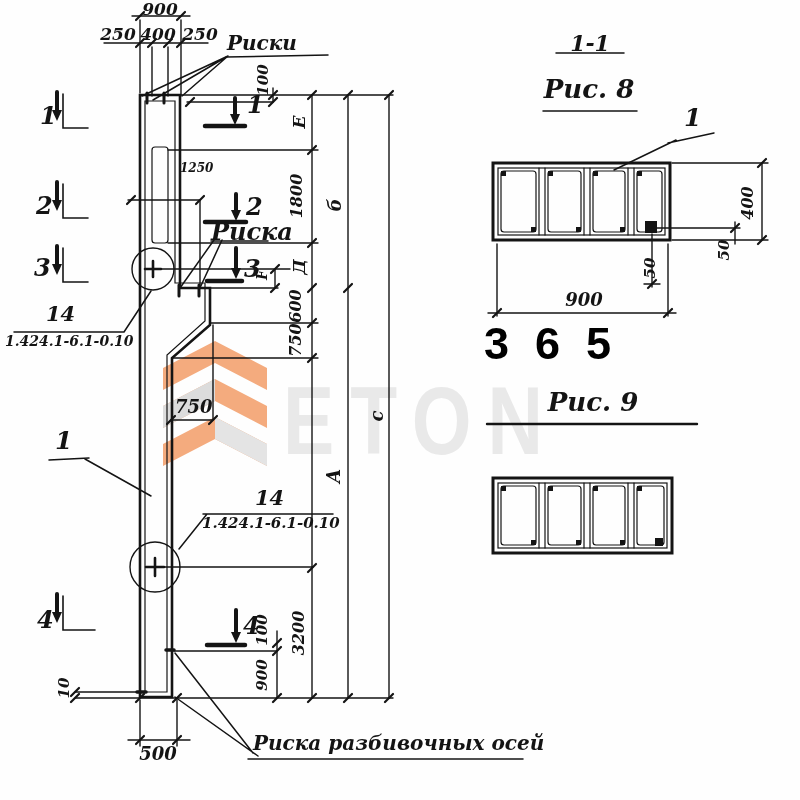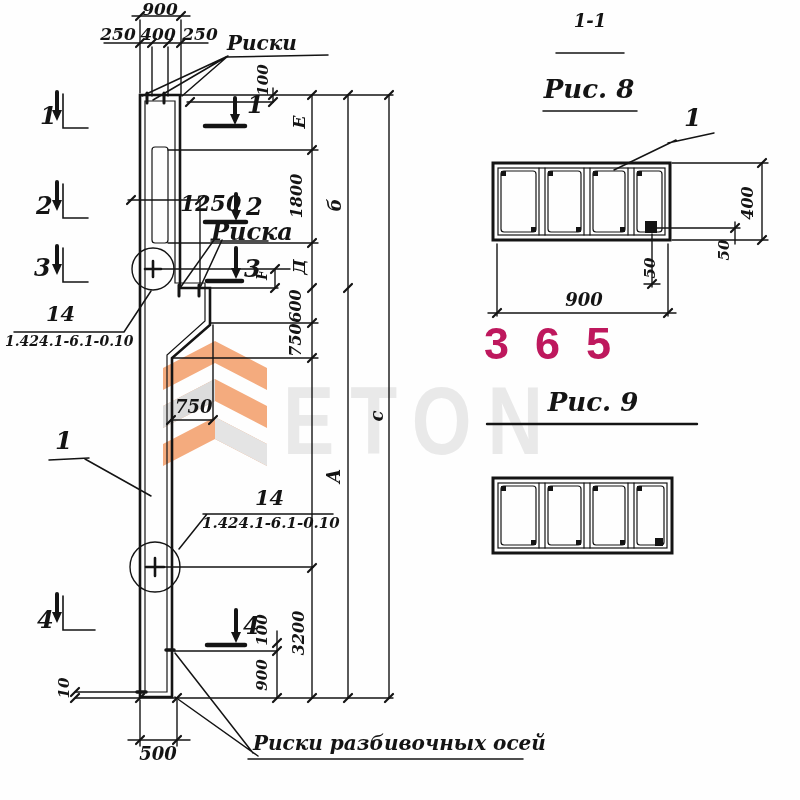--- a/index.html
+++ b/index.html
@@ -2,21 +2,21 @@
 <html><head>
 <meta charset="utf-8">
 <style>
   html,body{margin:0;padding:0;background:#ffffff;}
   #canvas{position:relative;width:800px;height:800px;background:#fefefe;overflow:hidden;
           font-family:"DejaVu Serif",serif;}
   .wm{position:absolute;z-index:1;font-family:"Liberation Sans",sans-serif;}
   #wm-eton{left:283px;top:366px;font-size:96px;font-weight:bold;letter-spacing:20px;
            color:#e9e9e9;transform:scaleX(0.8);transform-origin:left top;}
   #wm-365{left:484px;top:318px;font-size:45px;font-weight:bold;letter-spacing:26px;
-          color:#be185d;}
+          color:#000000;}
   svg.draw{position:absolute;left:0;top:0;z-index:3;}
   .lbl{position:absolute;z-index:5;font-family:"DejaVu Serif",serif;font-style:italic;
        font-weight:700;color:#141414;white-space:nowrap;line-height:1;}
   .ctr{text-align:center;}
   .rot{transform:rotate(-90deg);transform-origin:left bottom;height:20px;line-height:20px;
        text-align:center;}
 </style>
 </head>
 <body>
 
@@ -225,25 +225,25 @@
   <div class="lbl" style="left:40px;top:104px;font-size:24px">1</div>
   <div class="lbl" style="left:36px;top:194px;font-size:24px">2</div>
   <div class="lbl" style="left:34px;top:256px;font-size:24px">3</div>
   <div class="lbl" style="left:37px;top:608px;font-size:24px">4</div>
 
   <div class="lbl" style="left:247px;top:93px;font-size:24px">1</div>
   <div class="lbl" style="left:246px;top:195px;font-size:24px">2</div>
   <div class="lbl" style="left:244px;top:257px;font-size:24px">3</div>
   <div class="lbl" style="left:243px;top:614px;font-size:24px">4</div>
 
-  <div class="lbl" style="left:180px;top:192px;font-size:22px">1250</div>
+  <div class="lbl" style="left:180px;top:162px;font-size:12px">1250</div>
   <div class="lbl" style="left:211px;top:220px;font-size:24px">Риска</div>
   <div class="lbl" style="left:175px;top:398px;font-size:18px">750</div>
   <div class="lbl ctr" style="left:132px;top:745px;width:52px;font-size:18px">500</div>
-  <div class="lbl" style="left:253px;top:733px;font-size:20px">Риски разбивочных осей</div>
+  <div class="lbl" style="left:253px;top:733px;font-size:20px">Риска разбивочных осей</div>
 
   <div class="lbl" style="left:46px;top:303px;font-size:21px">14</div>
   <div class="lbl" style="left:5px;top:334px;font-size:14px">1.424.1-6.1-0.10</div>
   <div class="lbl" style="left:255px;top:487px;font-size:21px">14</div>
   <div class="lbl" style="left:202px;top:516px;font-size:15px">1.424.1-6.1-0.10</div>
   <div class="lbl" style="left:55px;top:428px;font-size:25px">1</div>
 
   <div class="lbl rot" style="left:273px;top:77px;width:34px;font-size:15px">100</div>
   <div class="lbl rot" style="left:309px;top:113px;width:22px;font-size:17px">Е</div>
   <div class="lbl rot" style="left:307px;top:199px;width:46px;font-size:16px">1800</div>
@@ -252,21 +252,21 @@
   <div class="lbl rot" style="left:306px;top:337px;width:34px;font-size:16px">750</div>
   <div class="lbl rot" style="left:309px;top:636px;width:46px;font-size:16px">3200</div>
   <div class="lbl rot" style="left:345px;top:194px;width:18px;font-size:18px">б</div>
   <div class="lbl rot" style="left:344px;top:467px;width:22px;font-size:18px">А</div>
   <div class="lbl rot" style="left:387px;top:405px;width:18px;font-size:18px">с</div>
   <div class="lbl rot" style="left:272px;top:263px;width:16px;font-size:14px">F</div>
   <div class="lbl rot" style="left:272px;top:627px;width:34px;font-size:15px">100</div>
   <div class="lbl rot" style="left:272px;top:672px;width:34px;font-size:15px">900</div>
   <div class="lbl rot" style="left:74px;top:680px;width:24px;font-size:15px">10</div>
 
-  <div class="lbl ctr" style="left:556px;top:12px;width:68px;font-size:18px">1-1</div>
+  <div class="lbl ctr" style="left:556px;top:32px;width:68px;font-size:22px">1-1</div>
   <div class="lbl ctr" style="left:541px;top:76px;width:96px;font-size:26px">Рис. 8</div>
   <div class="lbl" style="left:684px;top:105px;font-size:25px">1</div>
   <div class="lbl ctr" style="left:556px;top:291px;width:56px;font-size:18px">900</div>
   <div class="lbl rot" style="left:758px;top:200px;width:34px;font-size:16px">400</div>
   <div class="lbl rot" style="left:734px;top:242px;width:24px;font-size:15px">50</div>
   <div class="lbl rot" style="left:660px;top:260px;width:24px;font-size:15px">50</div>
 
   <div class="lbl ctr" style="left:541px;top:389px;width:104px;font-size:26px">Рис. 9</div>
 
 </div>

